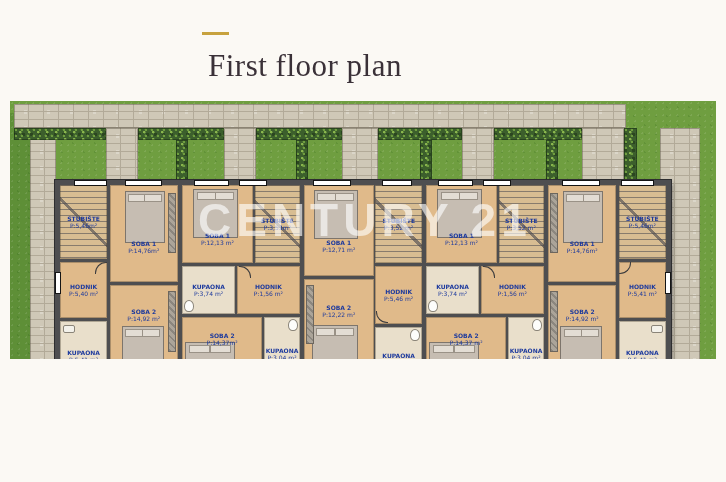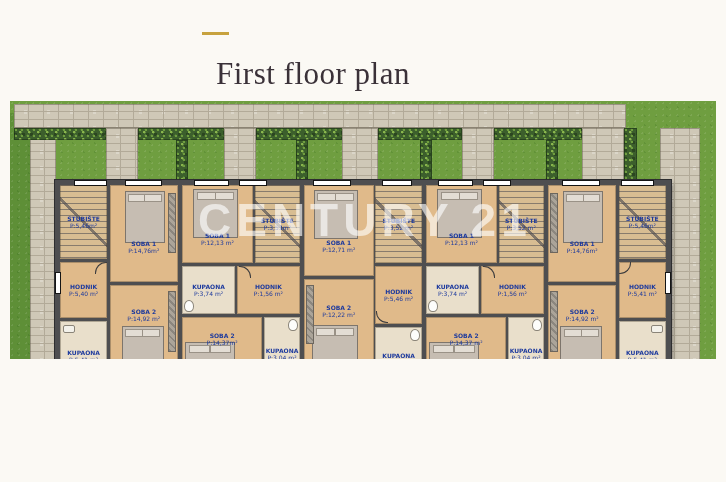--- a/index.html
+++ b/index.html
@@ -4,21 +4,21 @@
 <style>
   html,body{margin:0;padding:0;}
   body{
     width:726px;height:482px;position:relative;overflow:hidden;
     background:#fbf9f4;
     font-family:"DejaVu Sans", sans-serif;
   }
   
   .accent-line{position:absolute;left:202px;top:32px;width:27px;height:3px;background:#c7a23e;}
   .page-title{
-    position:absolute;left:200px;top:40px;margin:16px;
+    position:absolute;left:200px;top:40px;margin:8px;
     font-family:"Liberation Serif", serif;font-weight:500;
     font-size:31px;color:#3a3138;letter-spacing:.5px;
   }
   
   .plan{position:absolute;left:10px;top:101px;width:706px;height:258px;overflow:hidden;background:#4c1d95;}
   .grass{
     position:absolute;background-color:#6f9e40;
     background-image:
       radial-gradient(circle at 30% 40%, rgba(255,255,255,.10) 0 1px, transparent 1px),
       radial-gradient(circle at 70% 70%, rgba(0,60,0,.12) 0 1px, transparent 1px);

